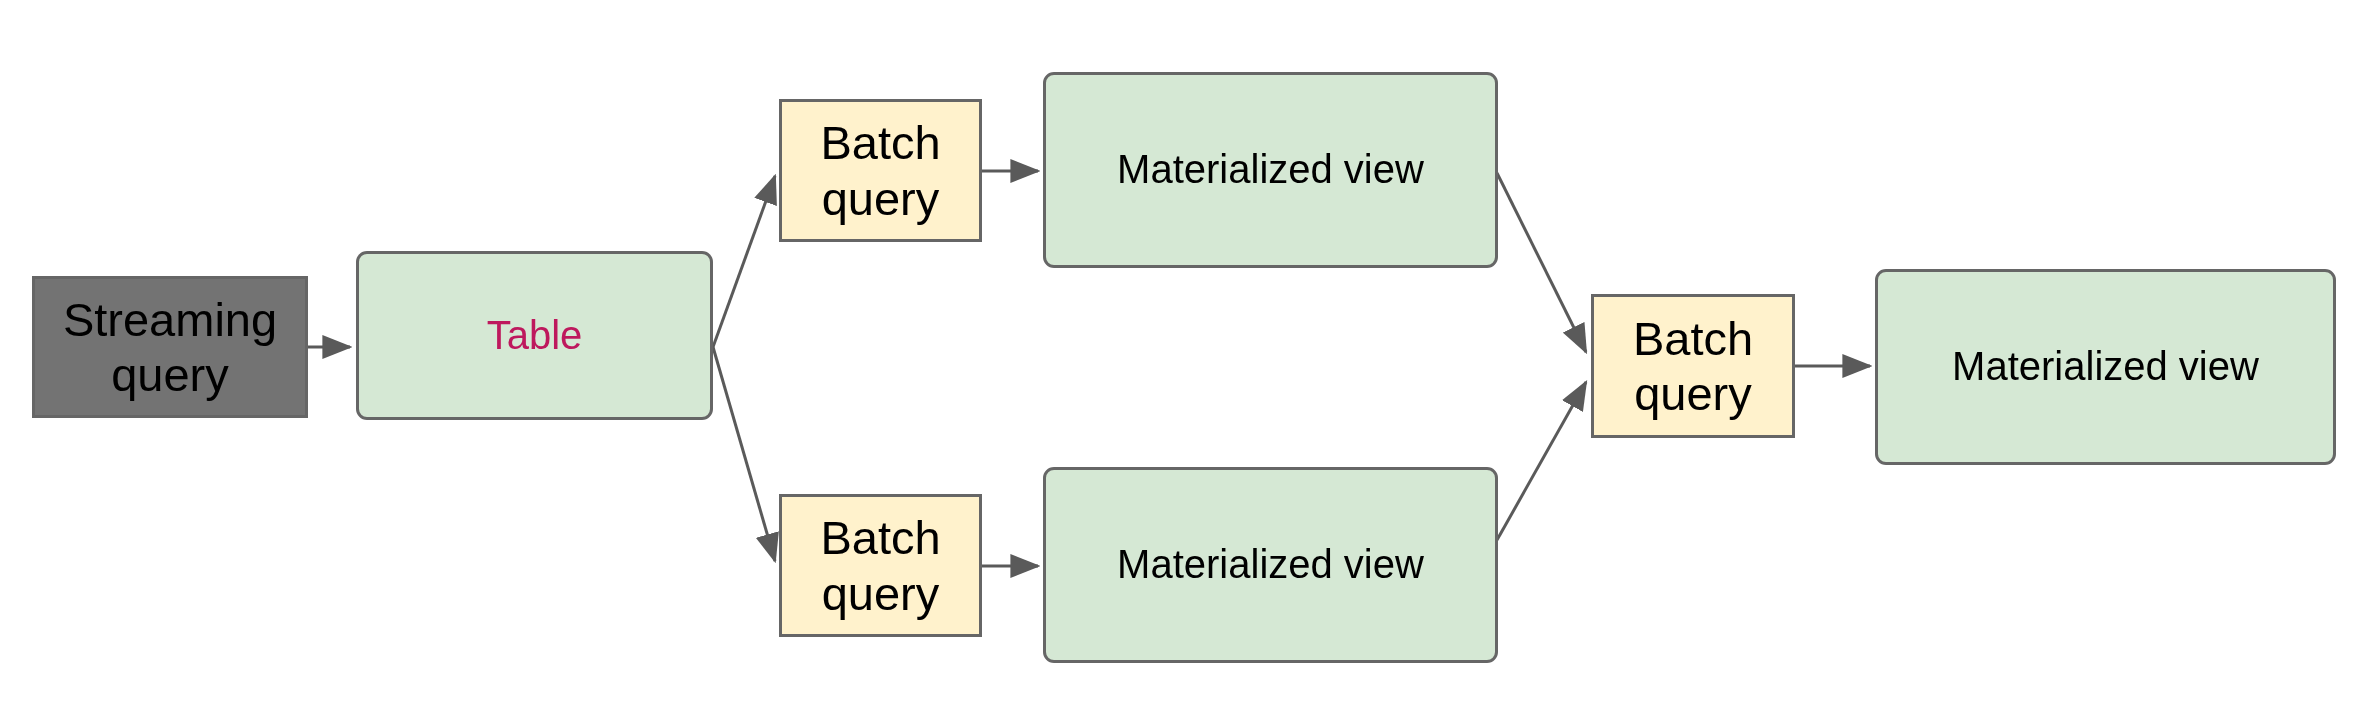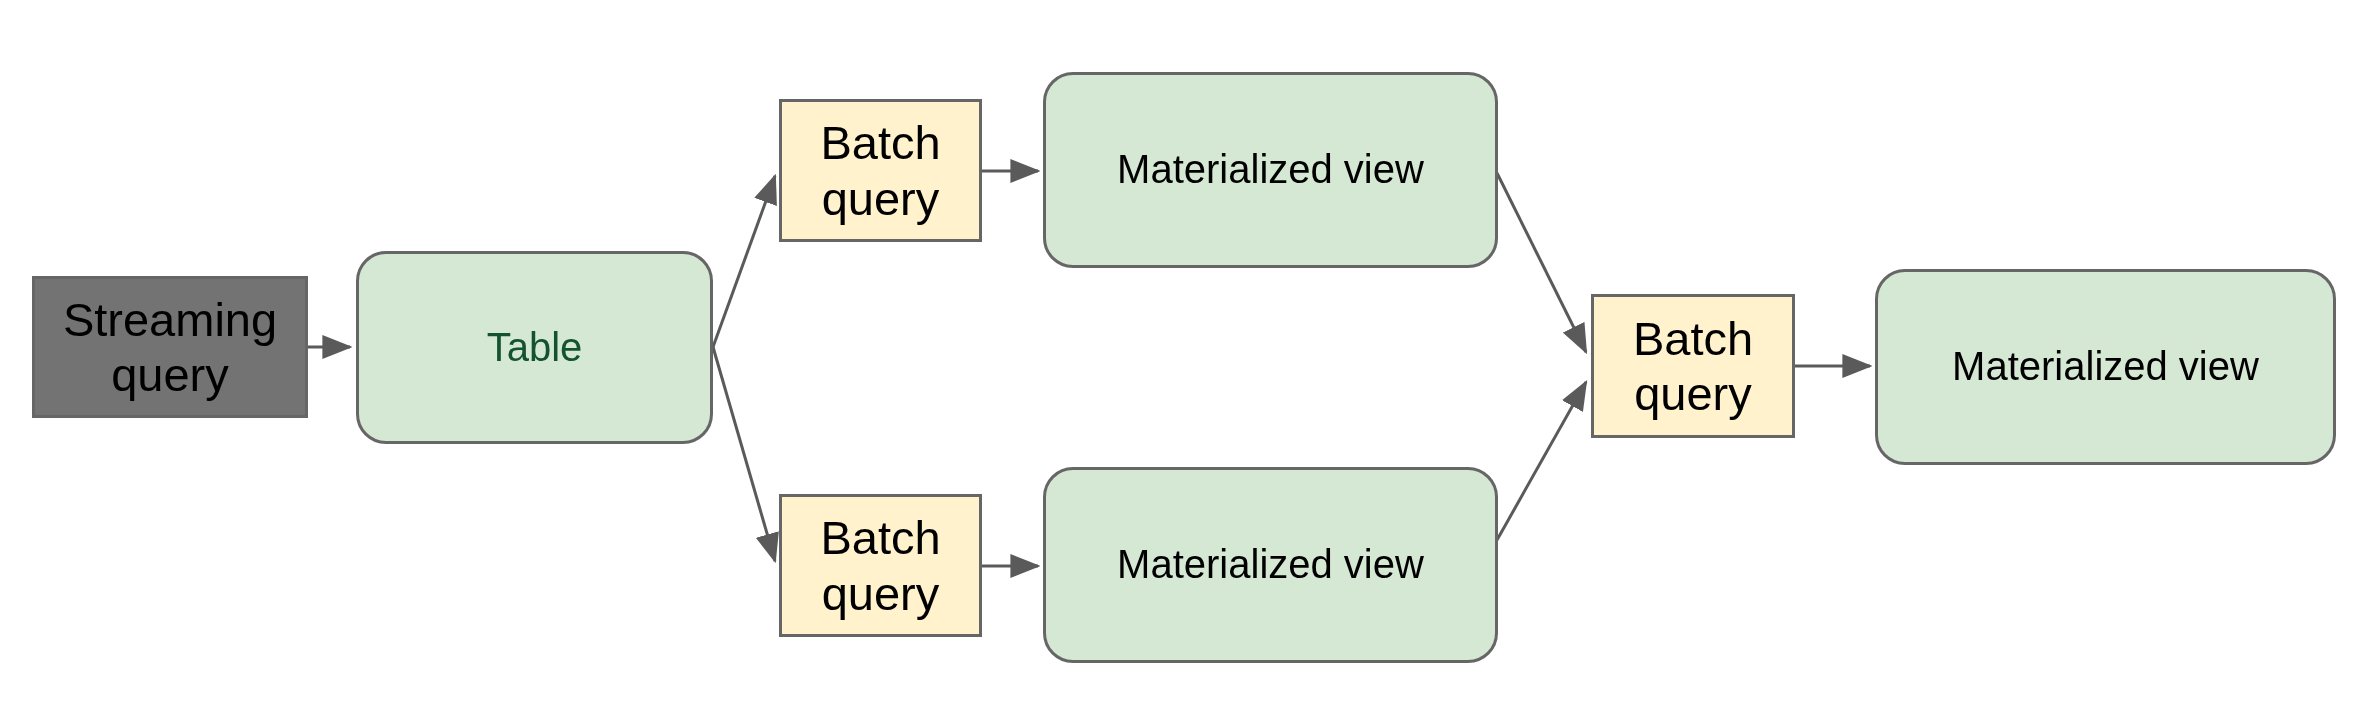--- a/index.html
+++ b/index.html
@@ -41,21 +41,21 @@
   .node-process {
     background: #fff2cc;
     border: 3px solid #666666;
     border-radius: 0;
     font-size: 47px;
     align-items: center;
   }
   .node-store {
     background: #d5e8d4;
     border: 3px solid #666666;
-    border-radius: 30px;
+    border-radius: 11px;
     font-size: 40px;
   }
   .node-label {
     display: block;
     white-space: pre-line;
   }
 </style>
 </head>
 <body>
 
@@ -77,21 +77,21 @@
         <polyline points="1497,540 1586,382" fill="none" stroke="#5a5a5a" stroke-width="3" stroke-linejoin="round" marker-end="url(#arrowhead)"></polyline>
         <polyline points="1795,366 1870,366" fill="none" stroke="#5a5a5a" stroke-width="3" stroke-linejoin="round" marker-end="url(#arrowhead)"></polyline>
       </g>
   </svg>
 
   <div class="node node-process" style="left: 32px; top: 276px; width: 276px; height: 142px; background: #737373; border-color: rgb(102, 102, 102); color: rgb(0, 0, 0);">
     <span class="node-label">Streaming
 query</span>
   </div>
 
-  <div class="node node-store" style="left: 356px; top: 251px; width: 357px; height: 193px; background: rgb(213, 232, 212); border-color: rgb(102, 102, 102); color: #14532d;">
+  <div class="node node-store" style="left: 356px; top: 251px; width: 357px; height: 169px; background: rgb(213, 232, 212); border-color: rgb(102, 102, 102); color: #be185d;">
     <span class="node-label">Table</span>
   </div>
 
   <div class="node node-process" style="left: 779px; top: 99px; width: 203px; height: 143px; background: rgb(255, 242, 204); border-color: rgb(102, 102, 102); color: rgb(0, 0, 0);">
     <span class="node-label">Batch
 query</span>
   </div>
 
   <div class="node node-store" style="left: 1043px; top: 72px; width: 455px; height: 196px; background: rgb(213, 232, 212); border-color: rgb(102, 102, 102); color: rgb(0, 0, 0);">
     <span class="node-label">Materialized view</span>

